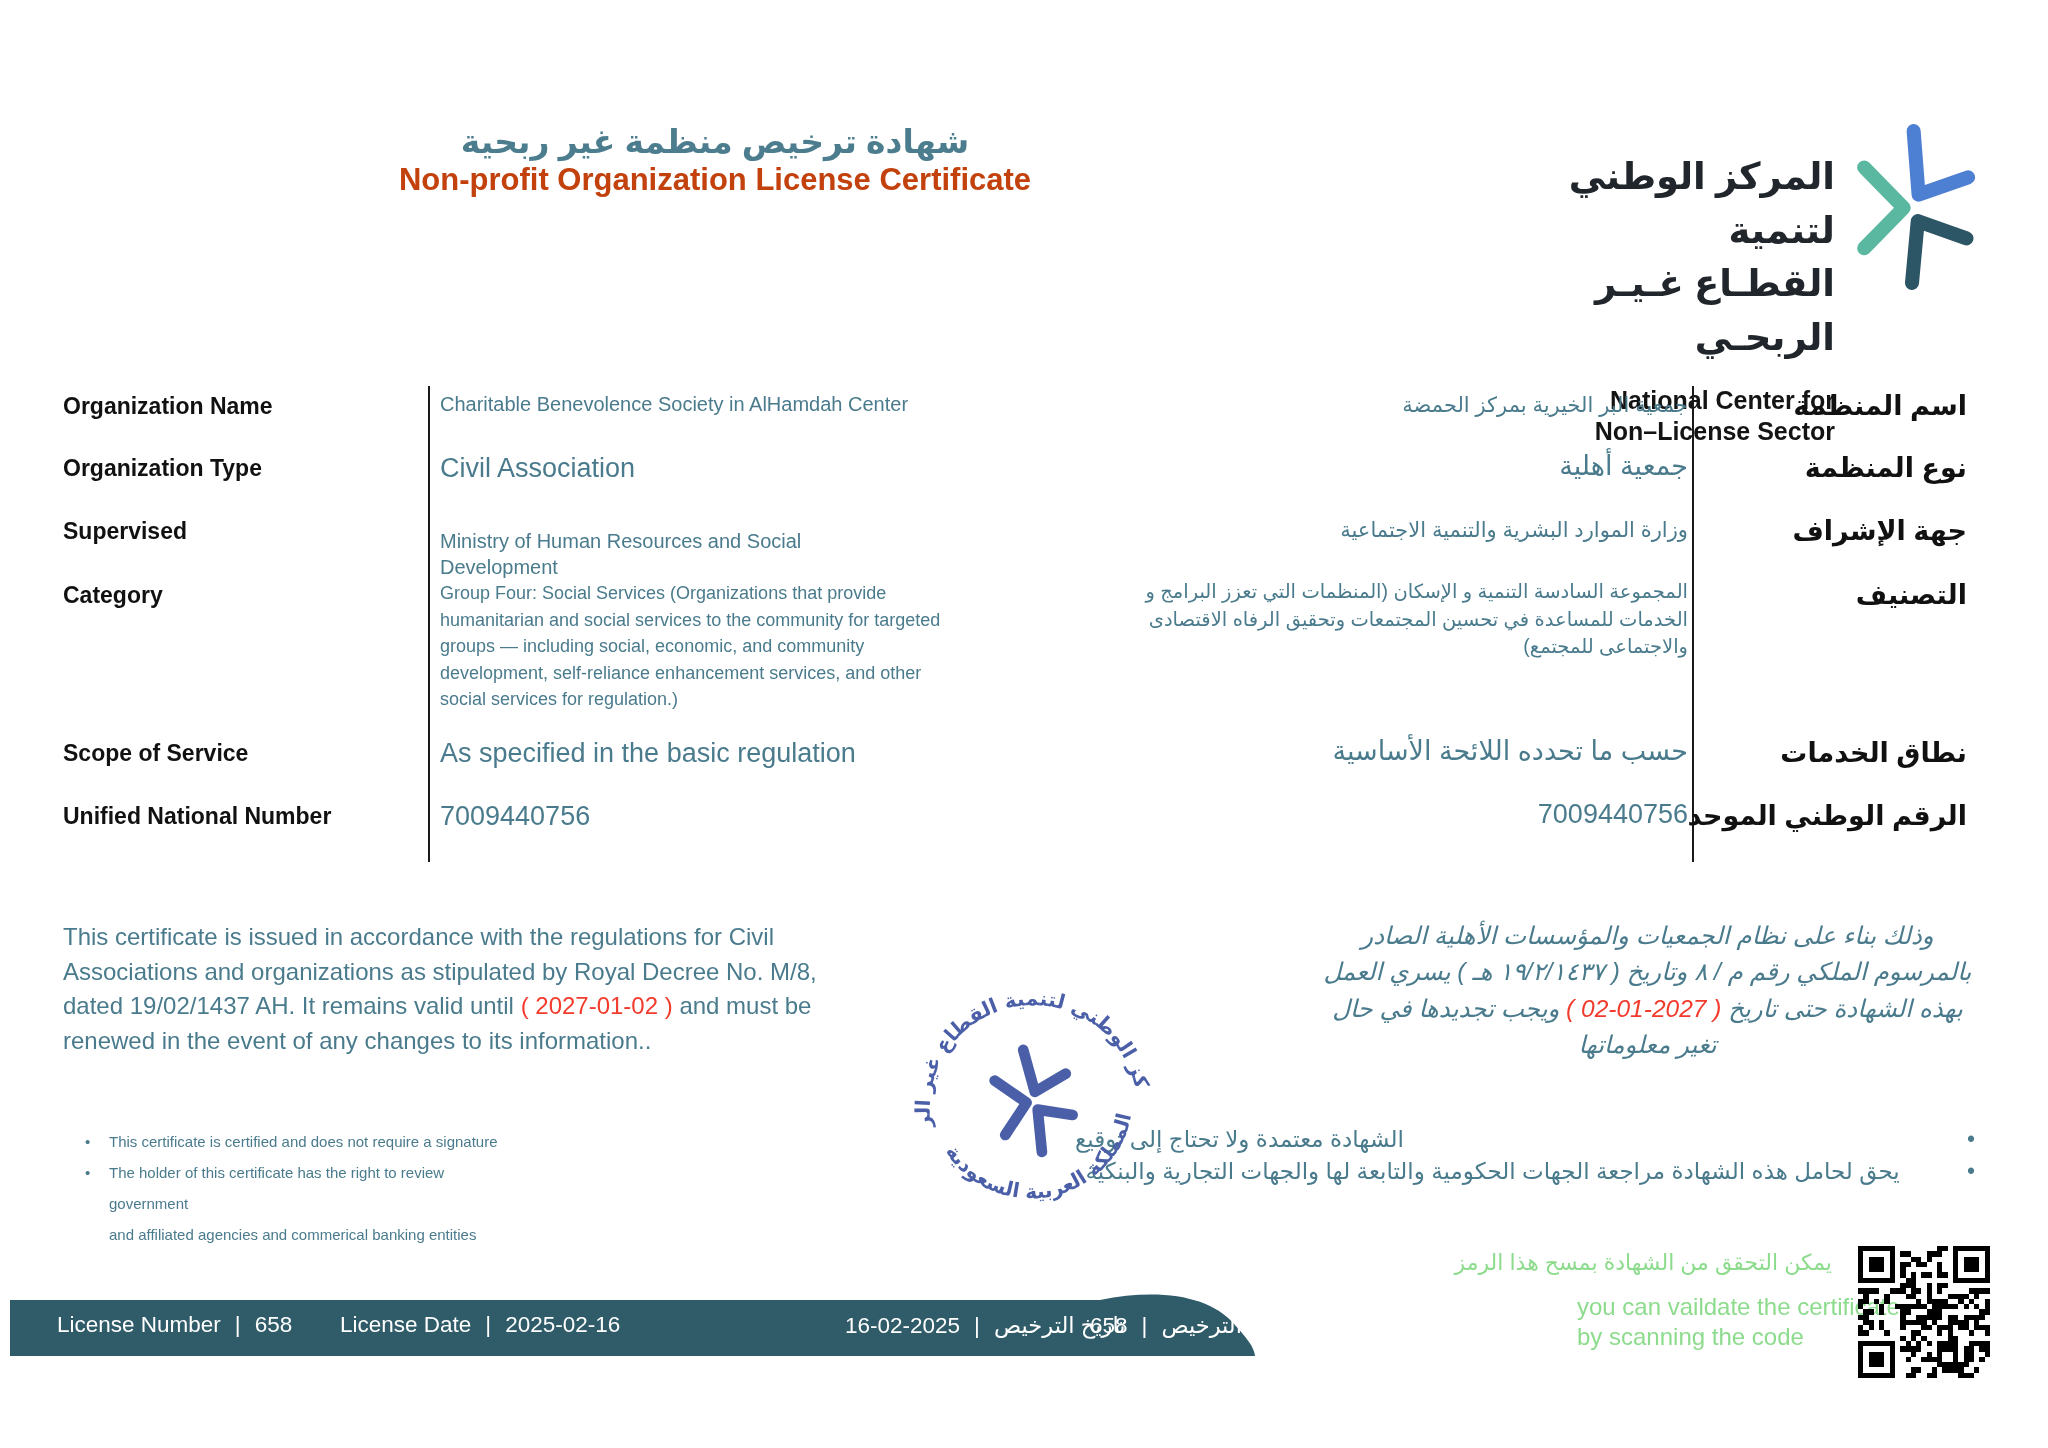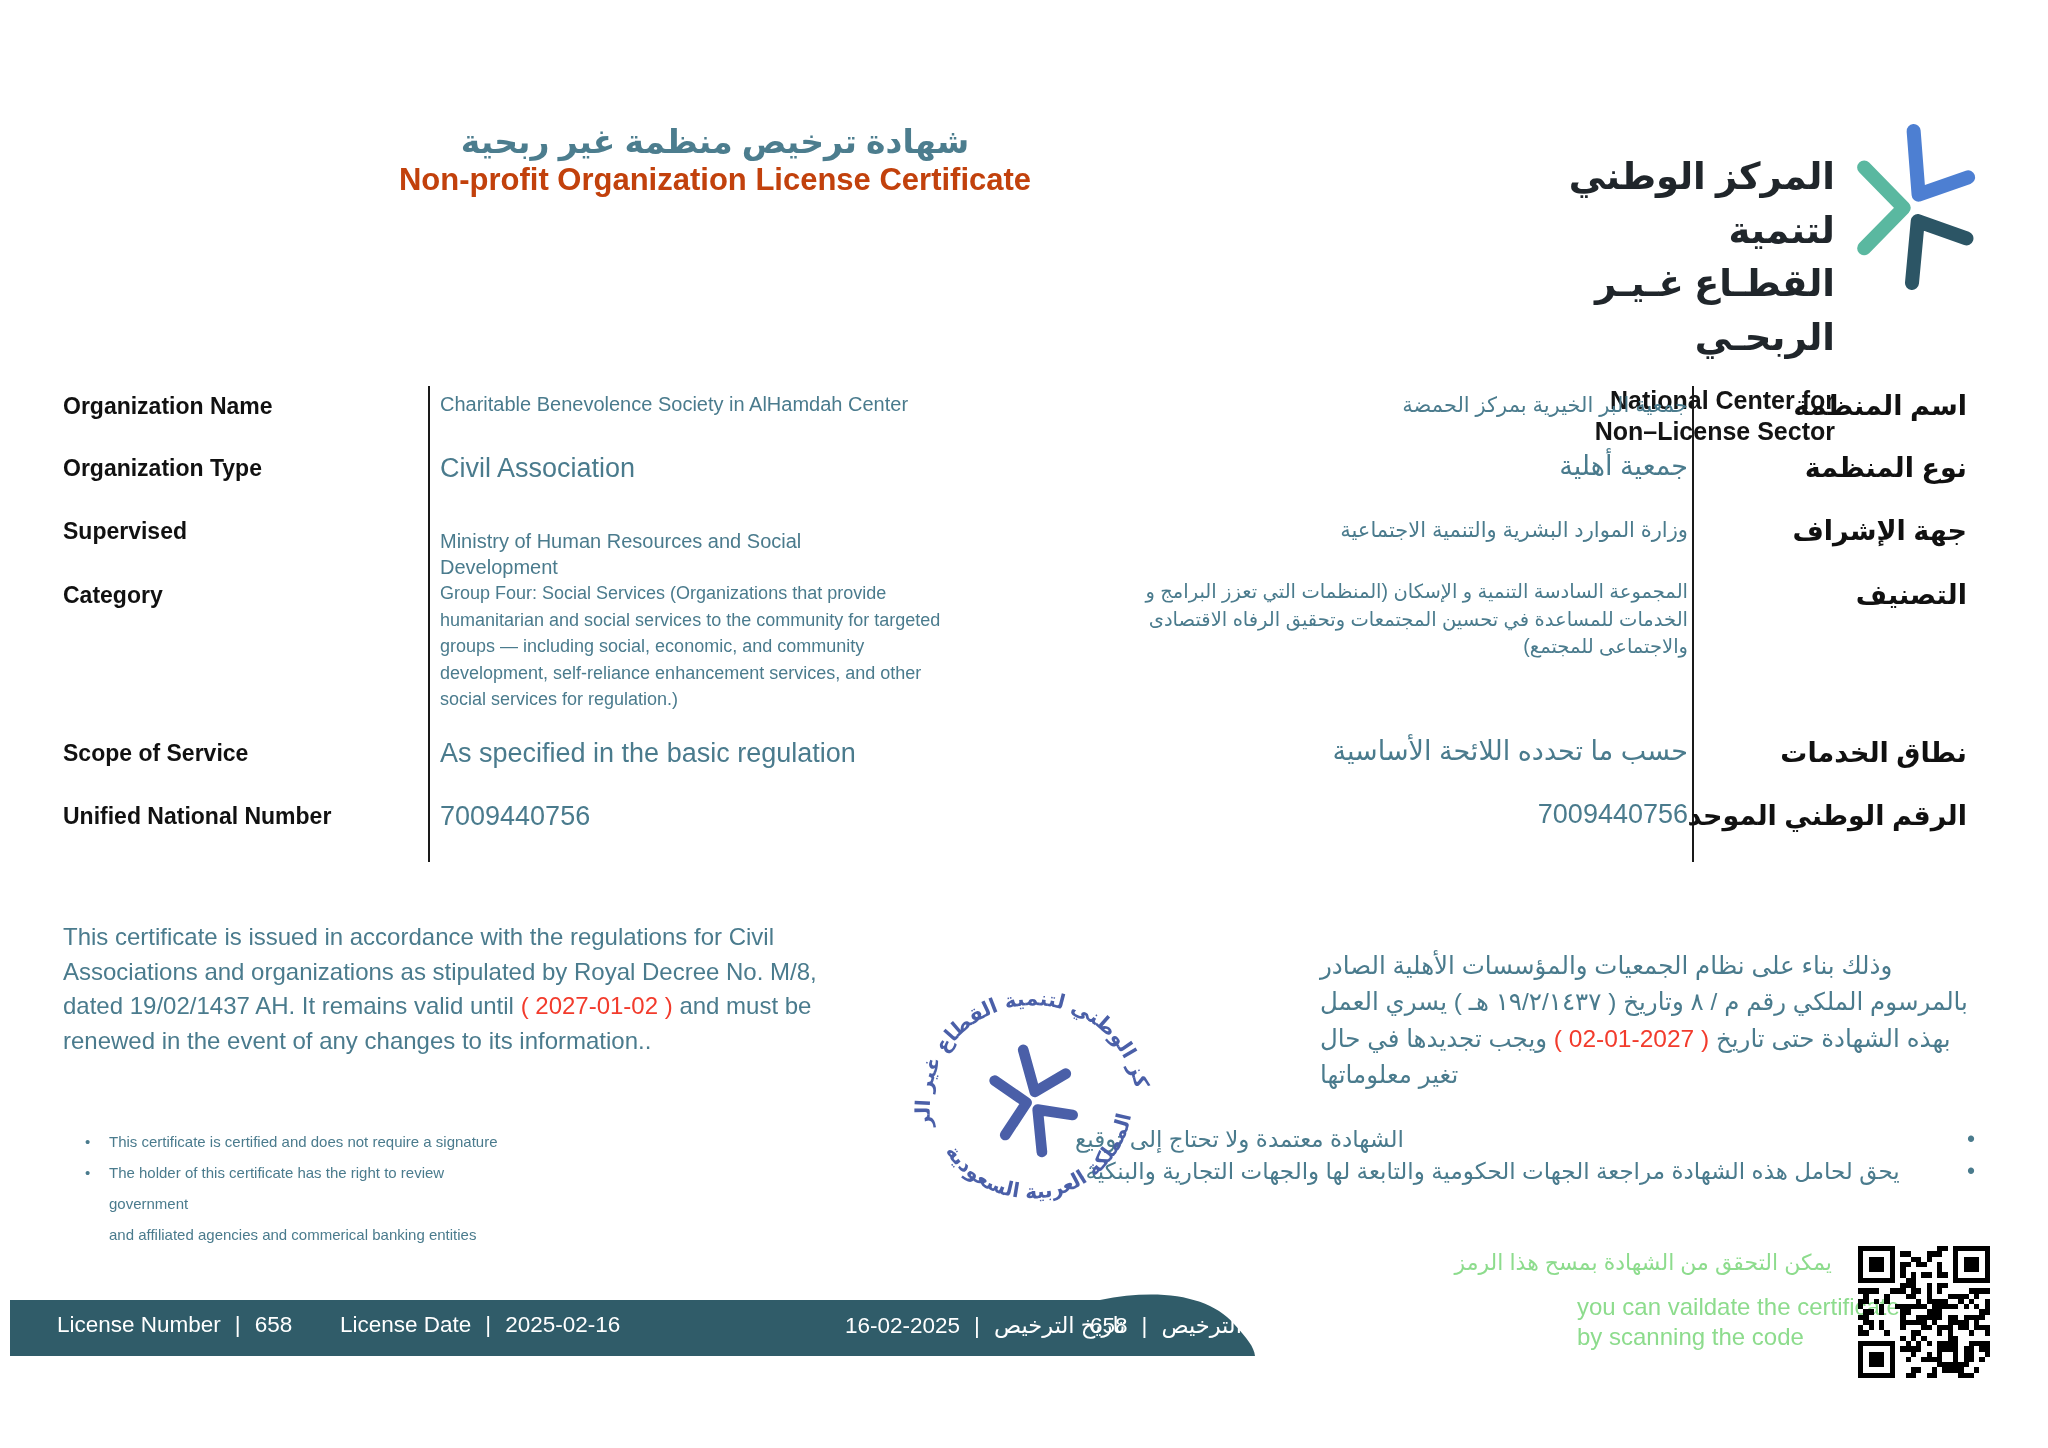--- a/index.html
+++ b/index.html
@@ -24,21 +24,21 @@
   .fvalue-en{left:440px;width:515px;color:#4a7b8d;}
   .flabel-ar{right:81px;width:420px;font-weight:bold;font-size:27px;color:#111;text-align:right;direction:rtl;}
   .fvalue-ar{right:360px;width:560px;color:#4a7b8d;text-align:right;direction:rtl;}
   .fs-sm{font-size:20px;line-height:1.3;}
   .fs-sm-ar{font-size:21px;line-height:1.3;}
   .fs-lg{font-size:27px;line-height:1.2;}
   .fs-cat{font-size:18px;line-height:26.5px;}
   .fs-cat-ar{font-size:19.5px;line-height:27.5px;}
   
   .stmt-en{left:63px;top:896px;width:775px;font-size:24px;line-height:34.5px;color:#4a7b8d;}
-  .stmt-ar{right:73px;top:923px;width:655px;font-size:24.5px;line-height:36.5px;color:#4a7b8d;text-align:left;direction:rtl;}
+  .stmt-ar{right:73px;top:893px;width:655px;font-size:24.5px;line-height:36.5px;color:#4a7b8d;text-align:center;direction:rtl;font-style:italic;}
   .red{color:#f23b2c;}
   .bullets-en{left:85px;top:1126px;width:740px;font-size:15px;line-height:31px;color:#4a7b8d;}
   .bullets-ar{right:73px;top:1123px;width:900px;font-size:23px;line-height:32px;color:#4a7b8d;text-align:left;direction:rtl;}
   .bullet-item{white-space:pre-line;position:relative;padding-left:24px;}
   .bullets-ar .bullet-item{padding-left:0;padding-right:26px;}
   .bullet-item::before{content:"•";position:absolute;left:0;top:0;}
   .bullets-ar .bullet-item::before{left:auto;right:0;}
   
   .seal{left:901px;top:970px;transform:rotate(-11deg);}
   

